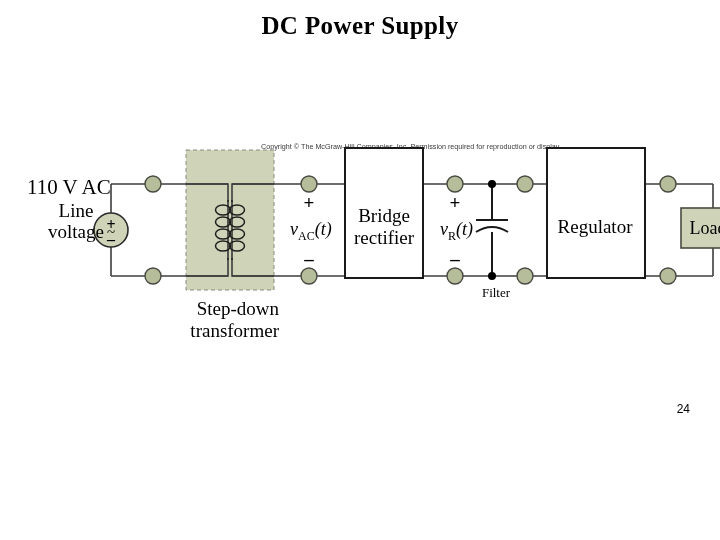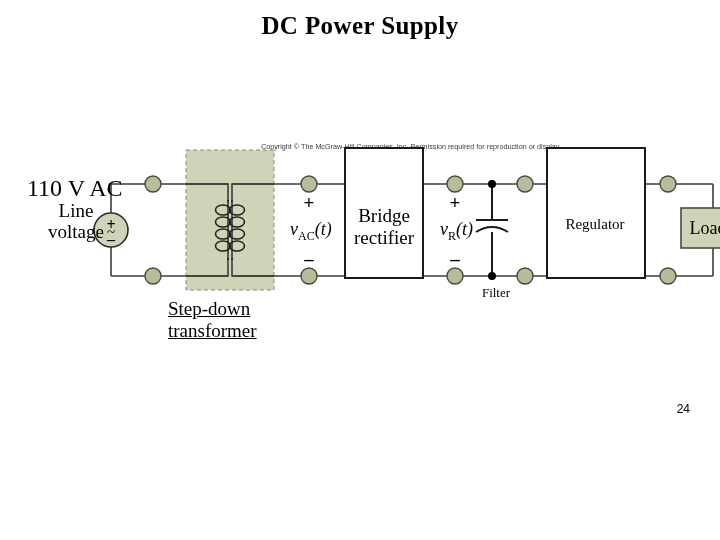--- a/index.html
+++ b/index.html
@@ -55,38 +55,37 @@
   }
   .lbl {
     position: absolute;
     font-family: "Liberation Serif", serif;
     color: #000000;
     white-space: nowrap;
   }
   .lbl-110 {
     left: 2px;
     top: 45px;
-    font-size: 24px;
+    font-size: 21px;
   }
   .lbl-line {
     left: 8px;
     top: 70px;
     font-size: 19px;
     width: 86px;
     text-align: center;
     line-height: 21px;
   }
   .lbl-stepdown {
-    left: 143px;
+    left: 130px;
     top: 168px;
     width: 124px;
-    text-align: left;
+    text-align: right;
     font-size: 19px;
     line-height: 22px;
-    text-decoration: underline;
   }
   .lbl-vac {
     left: 265px;
     top: 89px;
     font-size: 18px;
     font-style: italic;
   }
   .lbl-vac sub, .lbl-vr sub {
     font-size: 12px;
     font-style: normal;
@@ -110,21 +109,21 @@
     width: 78px;
     text-align: center;
     font-size: 19px;
     line-height: 22px;
   }
   .lbl-reg {
     left: 519px;
     top: 86px;
     width: 102px;
     text-align: center;
-    font-size: 15px;
+    font-size: 19px;
   }
   .lbl-load {
     left: 654px;
     top: 88px;
     width: 58px;
     text-align: center;
     font-size: 18px;
   }
   .sign {
     position: absolute;

